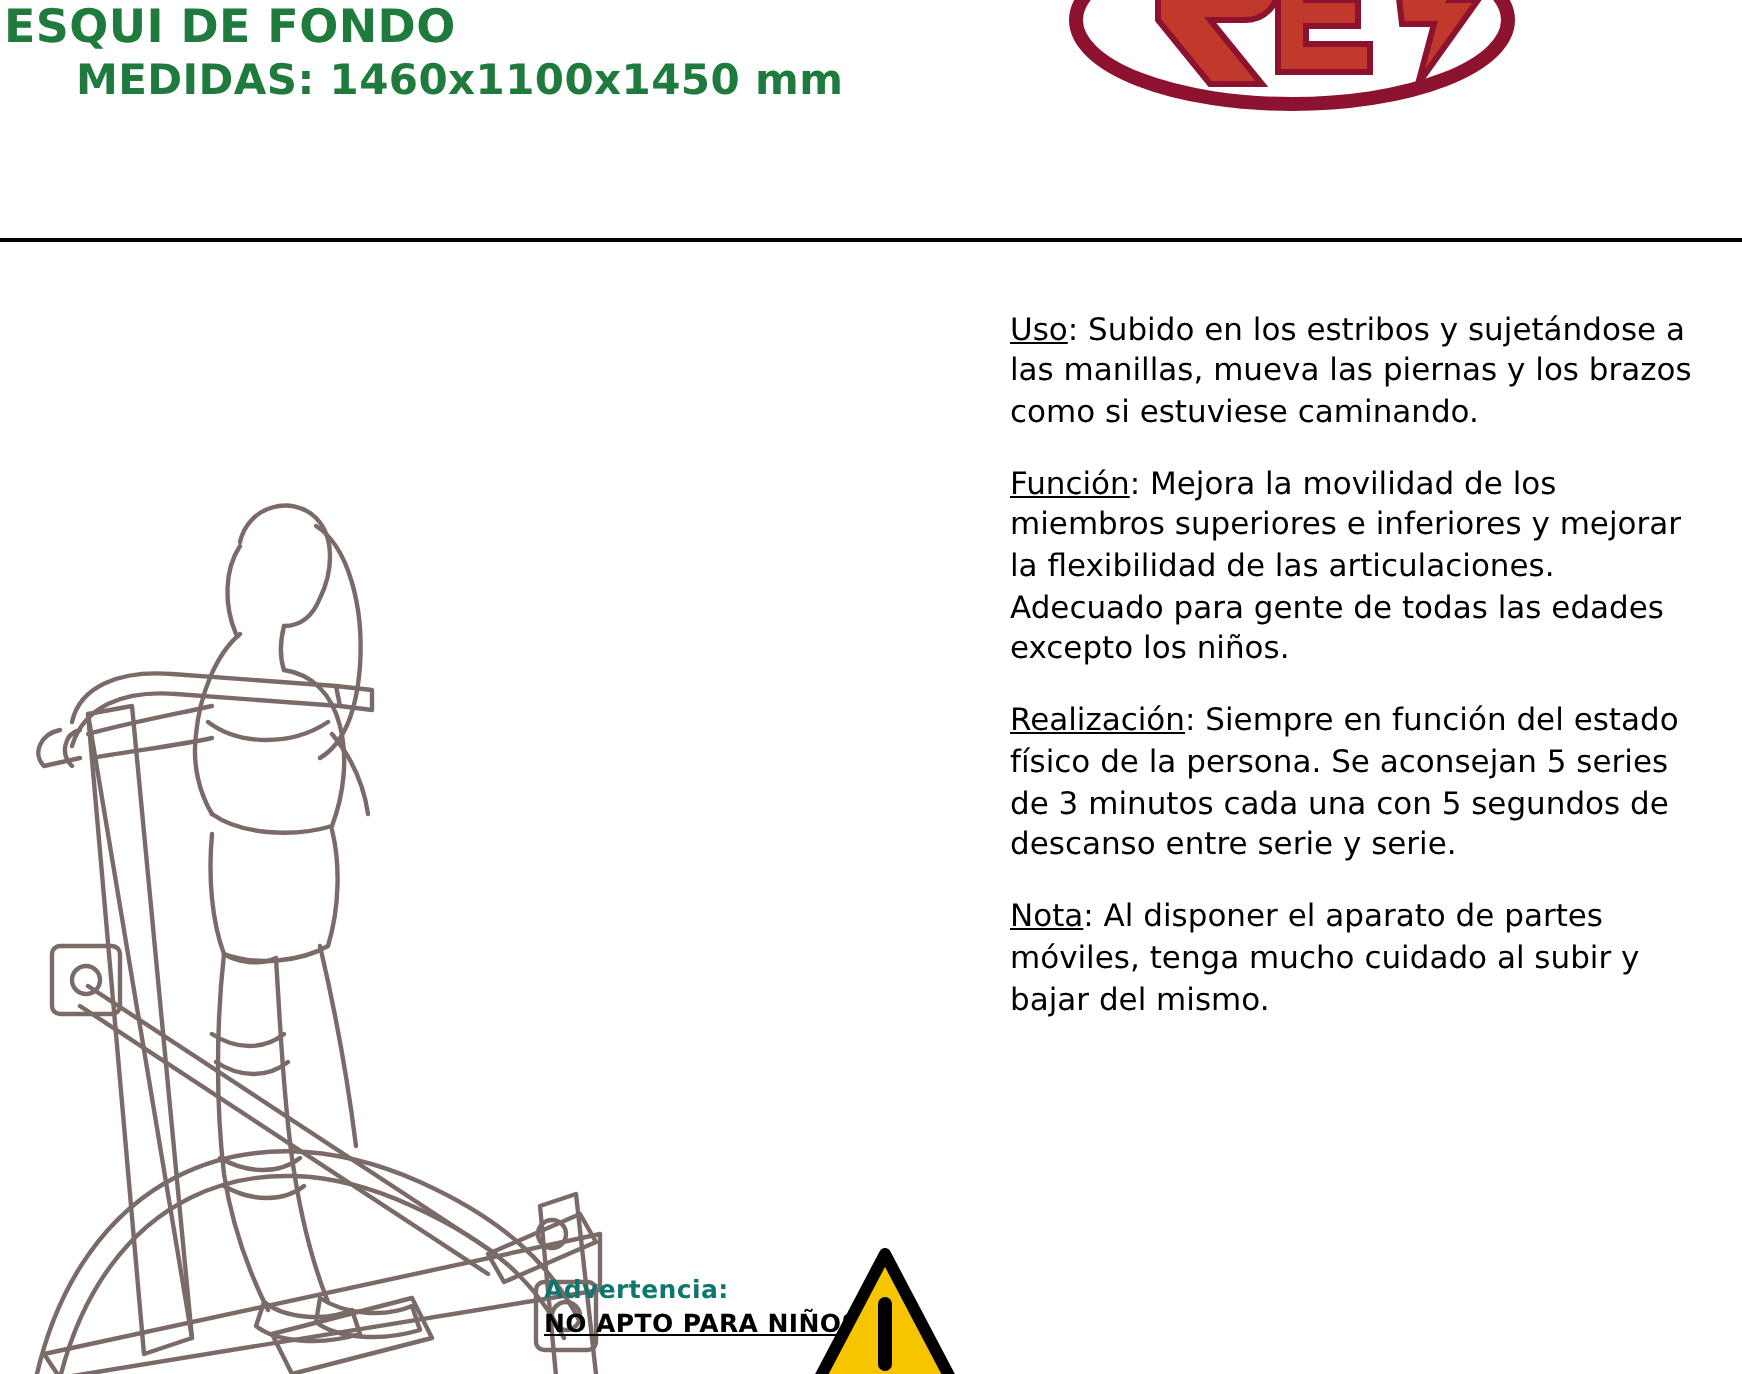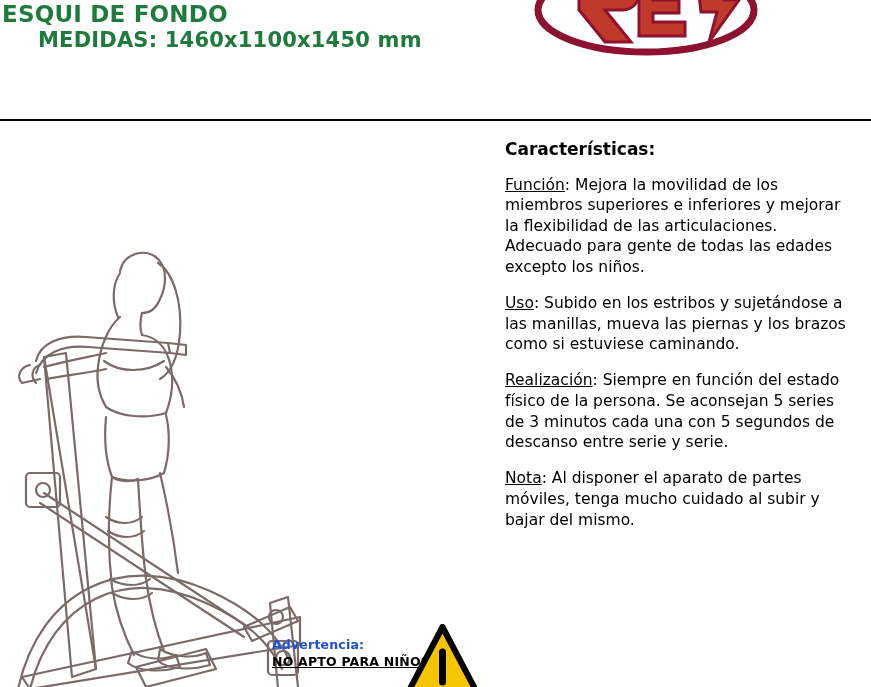--- a/index.html
+++ b/index.html
@@ -107,21 +107,21 @@
     position: absolute;
     left: 272px;
     top: 516px;
     width: 200px;
     height: 50px;
   }
   .warn-label {
     font-family: "DejaVu Sans", sans-serif;
     font-weight: bold;
     font-size: 12.5px;
-    color: #1d4ed8;
+    color: #0f766e;
     letter-spacing: 0.2px;
   }
   .warn-sub {
     font-family: "DejaVu Sans", sans-serif;
     font-weight: bold;
     font-size: 12.5px;
     color: #000000;
     text-decoration: underline;
     letter-spacing: 0.2px;
     margin-top: 2px;
@@ -226,28 +226,27 @@
         <path d="M110 458 C 124 466, 140 466, 150 458"></path>
         <path d="M112 472 C 126 480, 142 480, 152 472"></path>
 
         <path d="M132 530 C 142 538, 162 540, 176 534 L 180 546 C 160 552, 138 550, 128 542 Z"></path>
         <path d="M160 528 C 172 536, 192 538, 206 532 L 210 544 C 190 550, 168 548, 158 540 Z"></path>
       </g>
     </svg>
   </div>
 
   <div id="spec-text">
-    <div class="spec-heading">Características:</div>
+
+    <p class="spec-para">
+      <span class="lead">Uso</span><span>: Subido en los estribos y sujetándose a las manillas, mueva las piernas y los brazos como si estuviese caminando.</span>
+    </p>
 
     <p class="spec-para">
       <span class="lead">Función</span><span>: Mejora la movilidad de los miembros superiores e inferiores y mejorar la flexibilidad de las articulaciones. Adecuado para gente de todas las edades excepto los niños.</span>
-    </p>
-
-    <p class="spec-para">
-      <span class="lead">Uso</span><span>: Subido en los estribos y sujetándose a las manillas, mueva las piernas y los brazos como si estuviese caminando.</span>
     </p>
 
     <p class="spec-para">
       <span class="lead">Realización</span><span>: Siempre en función del estado físico de la persona. Se aconsejan 5 series de 3 minutos cada una con 5 segundos de descanso entre serie y serie.</span>
     </p>
 
     <p class="spec-para">
       <span class="lead">Nota</span><span>: Al disponer el aparato de partes móviles, tenga mucho cuidado al subir y bajar del mismo.</span>
     </p>
   </div>

